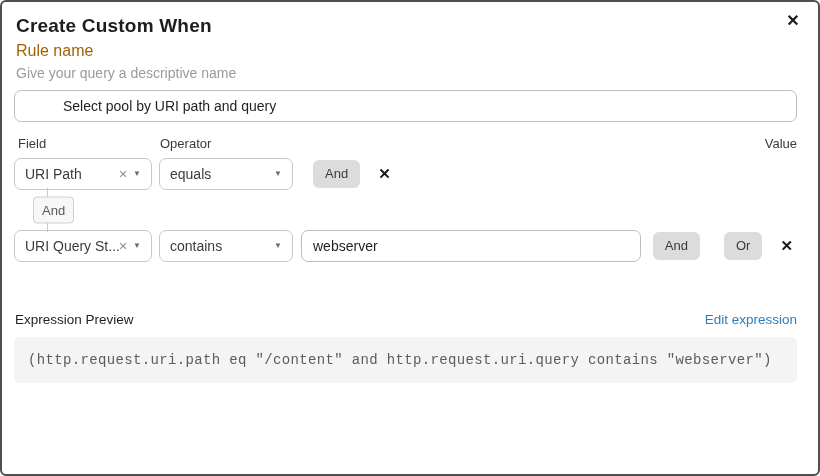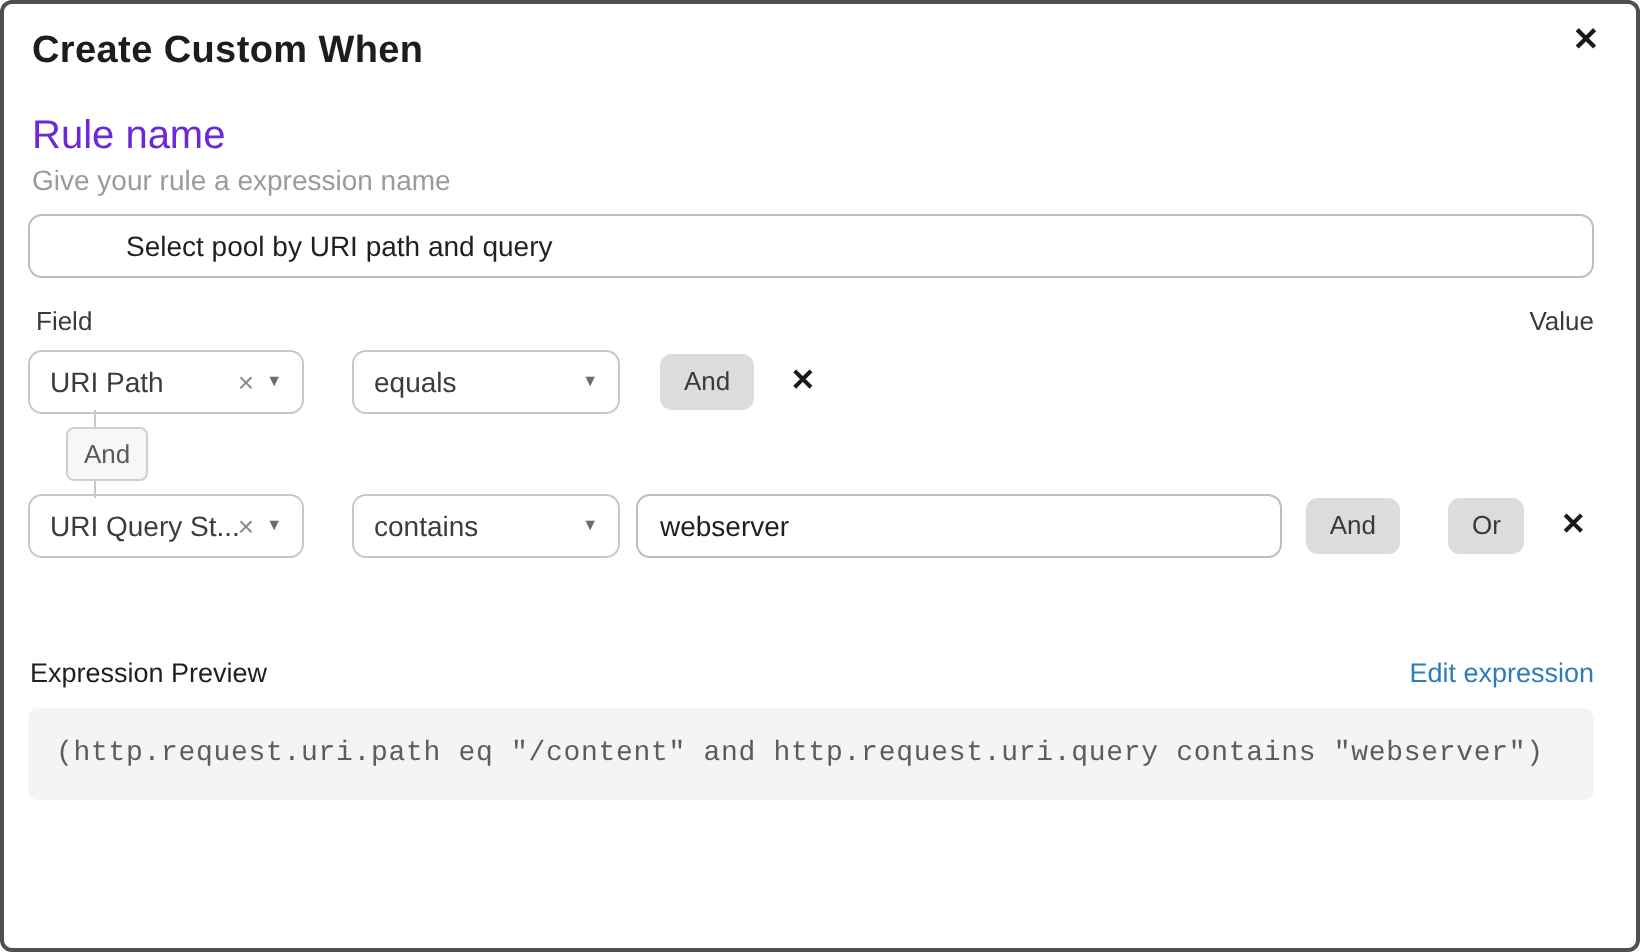--- a/index.html
+++ b/index.html
@@ -19,21 +19,21 @@
     font-size:19px; font-weight:700; color:#1d1d1f;
     margin-left:2px; line-height:24px; letter-spacing:.2px;
   }
   .close-btn {
     position:absolute; top:8px; right:14px;
     width:22px; height:22px; border:none; background:transparent;
     font-size:16px; font-weight:700; color:#1a1a1a; cursor:pointer;
     line-height:22px; text-align:center; padding:0;
   }
 
-  .rule-label { margin-top:21px; margin-left:2px; font-size:20px; color:#6d28d9; line-height:18px; }
+  .rule-label { margin-top:4px; margin-left:2px; font-size:16px; color:#a16207; line-height:18px; }
   .rule-hint  { margin-top:4px;  margin-left:2px; font-size:14px; color:#9b9b9b; line-height:18px; }
 
   .text-input {
     width:100%; height:32px;
     border:1px solid #bdbdbd; border-radius:7px;
     font-family:"Liberation Sans", sans-serif;
     font-size:14px; color:#1f1f1f; padding:0 11px;
     background:#fff; outline:none;
   }
   .rule-input { margin-top:8px;padding-left:48px; }
@@ -45,21 +45,21 @@
   .col-operator { width:142px; }
   .col-value    { flex:1;text-align:right; }
 
   .cond-row { display:flex; align-items:center; margin-top:6px; height:32px; }
 
   .select-box {
     height:32px; border:1px solid #c8c8c8; border-radius:7px; background:#fff;
     display:flex; align-items:center; padding:0 10px; cursor:pointer;
     font-size:14px; color:#3c3c3c;
   }
-  .field-select { width:138px; margin-right:24px;justify-content:center; }
+  .field-select { width:138px; margin-right:7px;justify-content:center; }
   .operator-select { width:134px; margin-right:8px;text-align:right; }
   .select-text { white-space:nowrap; overflow:hidden; }
   .clear-x { margin-left:auto; color:#8a8a8a; font-size:14px; line-height:14px; padding-right:6px; }
   .caret { color:#6b6b6b; font-size:8px; line-height:8px; }
   .operator-select .caret { margin-left:auto; }
 
   .value-input { flex:1; }
 
   .logic-btn {
     height:28px; padding:0 12px; margin-left:12px;
@@ -99,26 +99,27 @@
 <body>
 
 <div class="dialog">
   <button class="close-btn"><span>✕</span></button>
 
   <div class="content">
 
     <h1 class="dialog-title">Create Custom When</h1>
 
     <div class="rule-label">Rule name</div>
-    <div class="rule-hint">Give your rule a expression name</div>
+    <div class="rule-hint">Give your query a descriptive name</div>
     <input class="text-input rule-input" type="text" value="Select pool by URI path and query" style="">
 
 
     <div class="col-labels">
       <div class="col-field">Field</div>
+      <div class="col-operator">Operator</div>
       <div class="col-value">Value</div>
     </div>
 
     
     <div class="cond-row">
       <div class="select-box field-select">
         <span class="select-text">URI Path</span>
         <span class="clear-x">×</span>
         <span class="caret">▼</span>
       </div>

